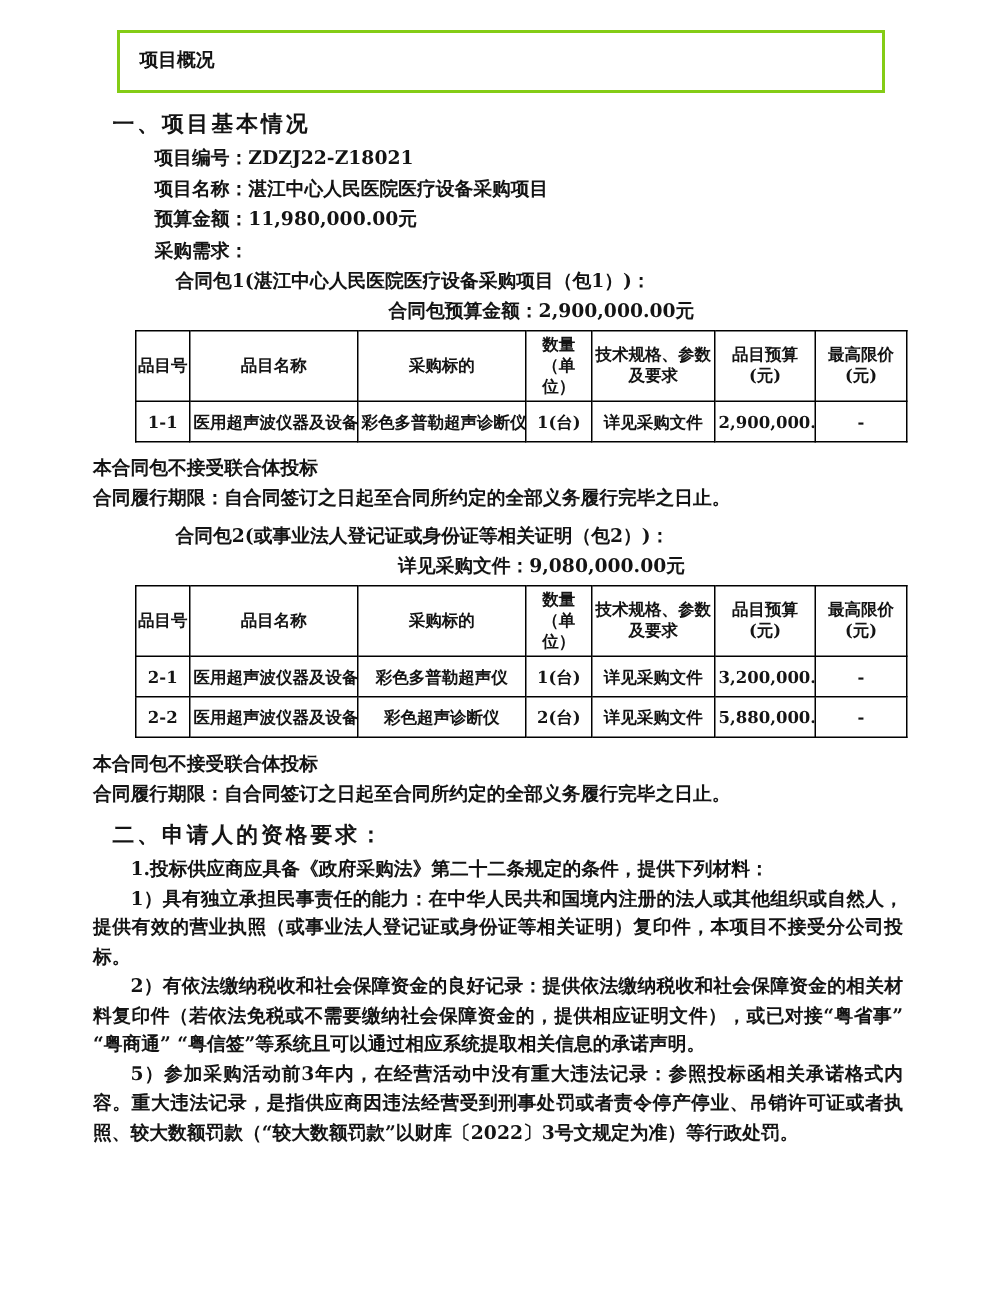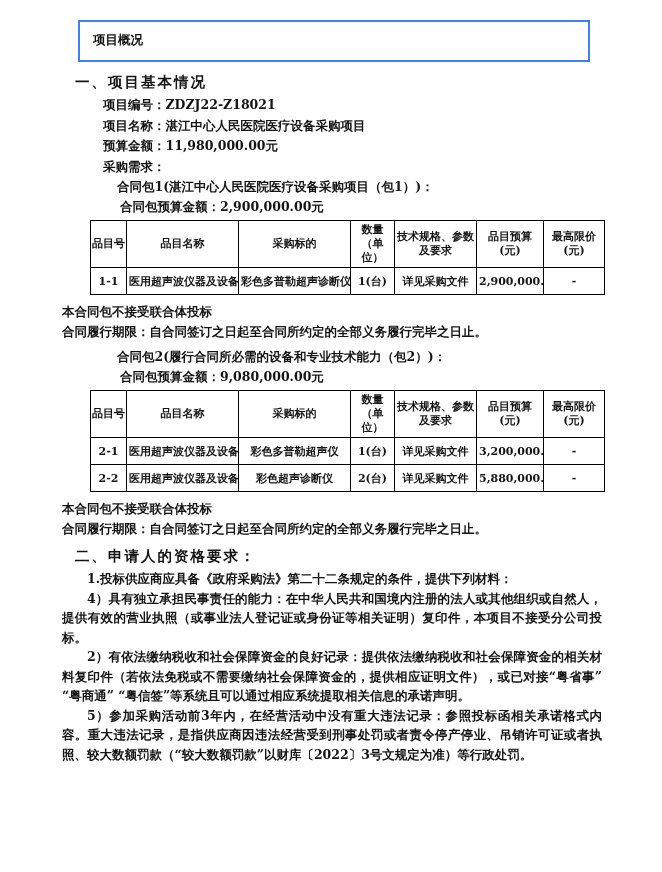--- a/index.html
+++ b/index.html
@@ -9,21 +9,21 @@
     box-sizing:border-box;
     padding:0 60px 0 62px;
     overflow:hidden;
     background:#ffffff;
     color:#141414;
     font-family:"DejaVu Serif","Liberation Serif",serif;
     font-weight:700;
   }
   
   .overview-box{
-    border:2px solid #3b82f6;
+    border:2px solid #84cc16;
     margin:20px 12px 0 16px;
     padding:7px 13px 10px 13px;
     font-size:12.5px;
     line-height:21px;
   }
   .overview-title{font-weight:700;}
   .overview-body{
     text-indent:2em;
     text-align:justify;
     word-break:break-all;
@@ -32,21 +32,21 @@
   .sec-heading{
     font-size:14.5px;
     font-weight:700;
     letter-spacing:2px;
     margin:11px 0 3px 13px;
   }
   .sec-heading.second{margin-top:9px;}
   
   .field{margin-left:41px;line-height:20.5px;font-size:12.5px;}
   .pkg-line{margin-left:55px;line-height:20px;font-size:12.5px;}
-  .pkg-budget{margin-left:58px;line-height:20px;font-size:12.5px;}
+  .pkg-budget{margin-left:58px;line-height:20px;font-size:12.5px;text-align:center;}
   .note-line{line-height:19.5px;font-size:12.5px;}
   .notes{margin-top:7px;margin-bottom:6px;}
   
   table.items{
     margin:3px 0 0 28px;
     width:514px;
     border-collapse:collapse;
     table-layout:fixed;
     font-size:11px;
     color:#141414;
@@ -129,22 +129,22 @@
         <td class="cell-right">-</td>
       </tr>
     </tbody>
   </table>
 
   <div class="notes">
     <div class="note-line">本合同包不接受联合体投标</div>
     <div class="note-line">合同履行期限：自合同签订之日起至合同所约定的全部义务履行完毕之日止。</div>
   </div>
 
-  <div class="pkg-line">合同包2(履行合同所必需的设备和专业技术能力（包2）)：</div>
-  <div class="pkg-budget">合同包预算金额：9,080,000.00元</div>
+  <div class="pkg-line">合同包2(或事业法人登记证或身份证等相关证明（包2）)：</div>
+  <div class="pkg-budget">详见采购文件：9,080,000.00元</div>
 
   <table class="items">
     <colgroup>
       <col style="width:36px">
         <col style="width:112px">
         <col style="width:112px">
       <col style="width:44px">
         <col style="width:82px">
         <col style="width:67px">
         <col style="width:61px">
@@ -183,17 +183,17 @@
   </table>
 
   <div class="notes">
     <div class="note-line">本合同包不接受联合体投标</div>
     <div class="note-line">合同履行期限：自合同签订之日起至合同所约定的全部义务履行完毕之日止。</div>
   </div>
 
   <div class="sec-heading second">二、申请人的资格要求：</div>
 
   <p class="para">1.投标供应商应具备《政府采购法》第二十二条规定的条件，提供下列材料：</p>
-  <p class="para">4）具有独立承担民事责任的能力：在中华人民共和国境内注册的法人或其他组织或自然人，提供有效的营业执照（或事业法人登记证或身份证等相关证明）复印件，本项目不接受分公司投标。</p>
+  <p class="para">1）具有独立承担民事责任的能力：在中华人民共和国境内注册的法人或其他组织或自然人，提供有效的营业执照（或事业法人登记证或身份证等相关证明）复印件，本项目不接受分公司投标。</p>
   <p class="para">2）有依法缴纳税收和社会保障资金的良好记录：提供依法缴纳税收和社会保障资金的相关材料复印件（若依法免税或不需要缴纳社会保障资金的，提供相应证明文件），或已对接“粤省事” “粤商通” “粤信签”等系统且可以通过相应系统提取相关信息的承诺声明。</p>
   <p class="para">5）参加采购活动前3年内，在经营活动中没有重大违法记录：参照投标函相关承诺格式内容。重大违法记录，是指供应商因违法经营受到刑事处罚或者责令停产停业、吊销许可证或者执照、较大数额罚款（“较大数额罚款”以财库〔2022〕3号文规定为准）等行政处罚。</p>
 
 </div>
 
 </body></html>

